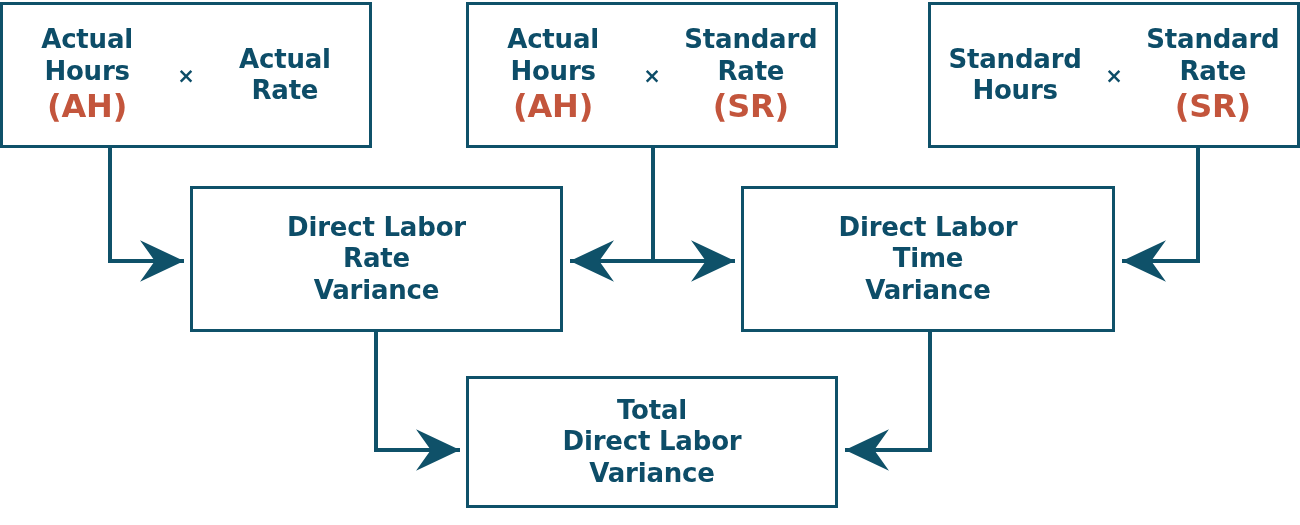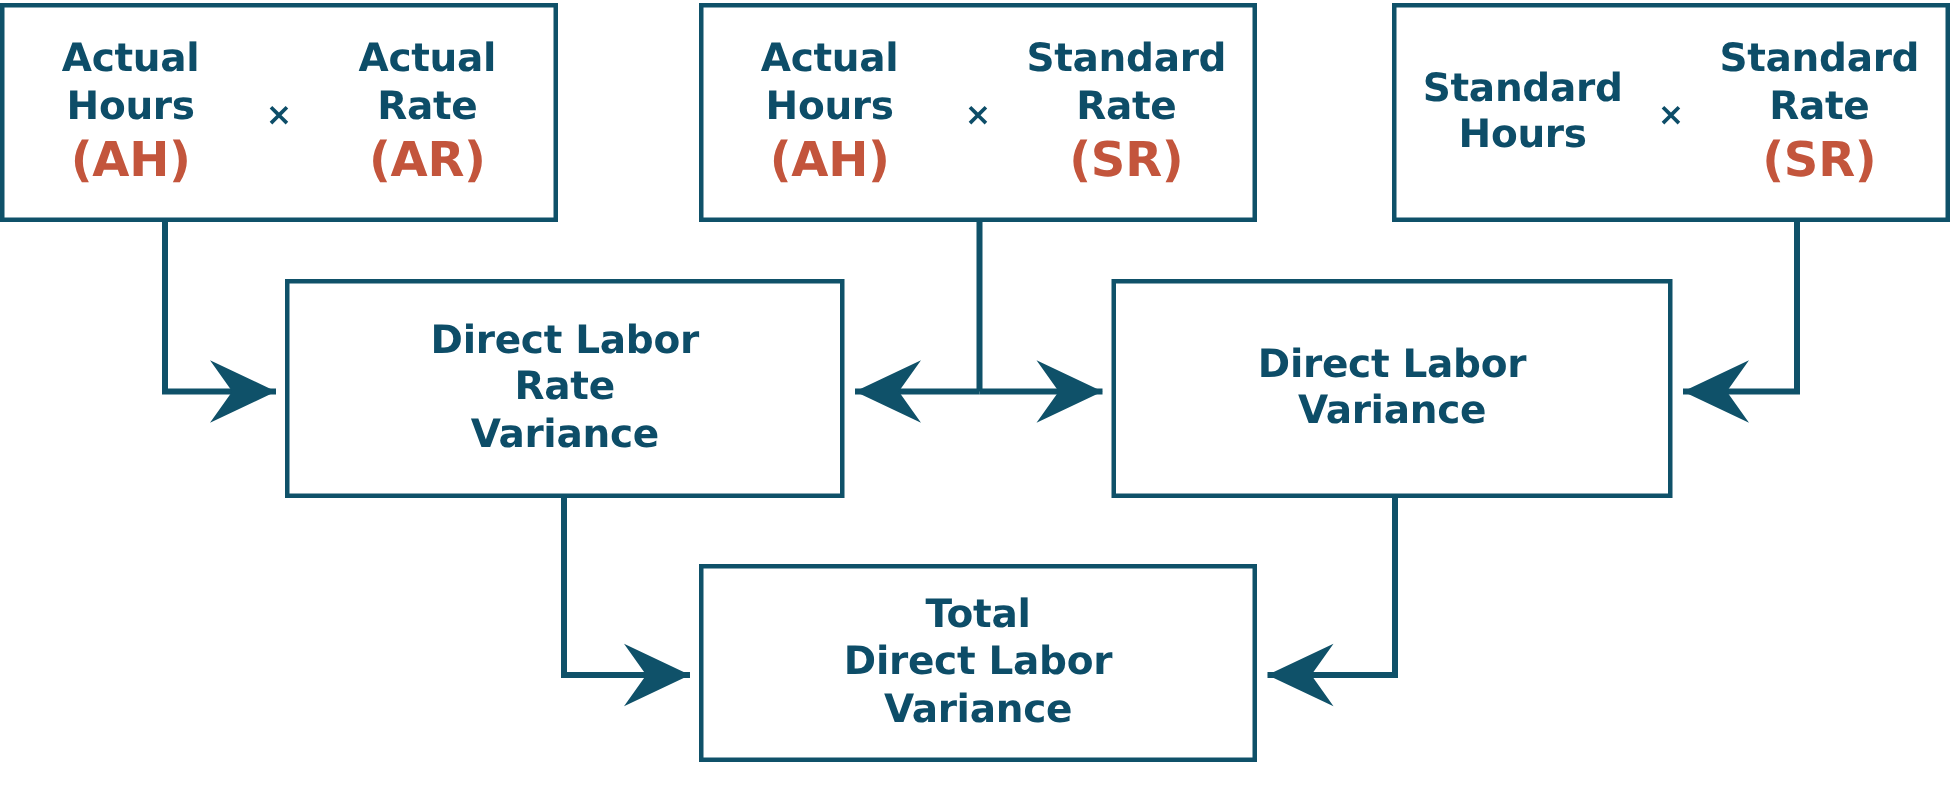--- a/index.html
+++ b/index.html
@@ -127,21 +127,20 @@
     <div class="formula-inner">
       <div class="factor factor-left">
         <div class="factor-name">Actual</div>
         <div class="factor-name">Hours</div>
         <div class="factor-abbr">(AH)</div>
       </div>
       <div class="times-symbol">×</div>
       <div class="factor factor-right">
         <div class="factor-name">Actual</div>
         <div class="factor-name">Rate</div>
-        <div class="factor-abbr">(AR)</div>
       </div>
     </div>
   </div>
 
   <div class="node-box" id="box-ah-sr">
     <div class="formula-inner">
       <div class="factor factor-left">
         <div class="factor-name">Actual</div>
         <div class="factor-name">Hours</div>
         <div class="factor-abbr">(AH)</div>
@@ -174,20 +173,21 @@
     <div class="variance-label">
       <div>Direct Labor</div>
       <div>Rate</div>
       <div>Variance</div>
     </div>
   </div>
 
   <div class="node-box" id="box-dl-time">
     <div class="variance-label">
       <div>Direct Labor</div>
+      <div>Time</div>
       <div>Variance</div>
     </div>
   </div>
 
   <div class="node-box" id="box-total-dl">
     <div class="variance-label">
       <div>Total</div>
       <div>Direct Labor</div>
       <div>Variance</div>
     </div>

